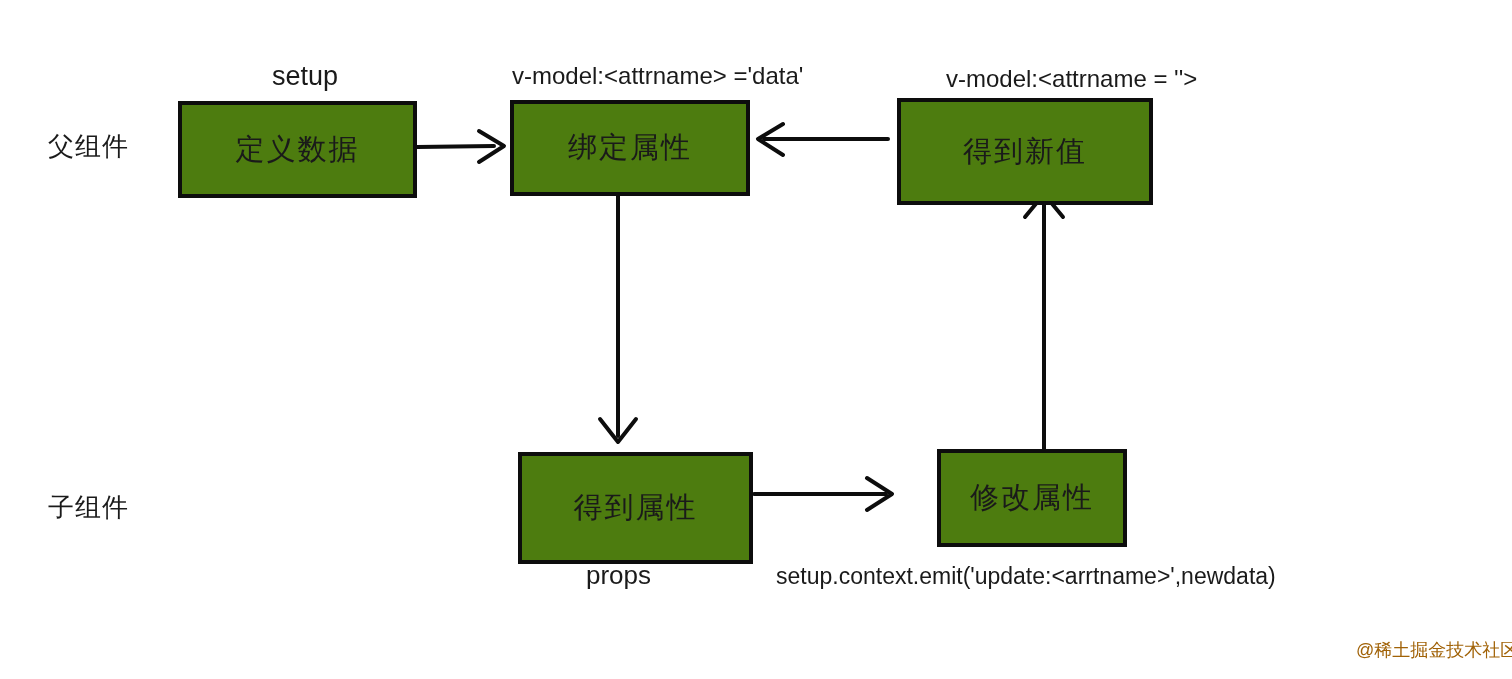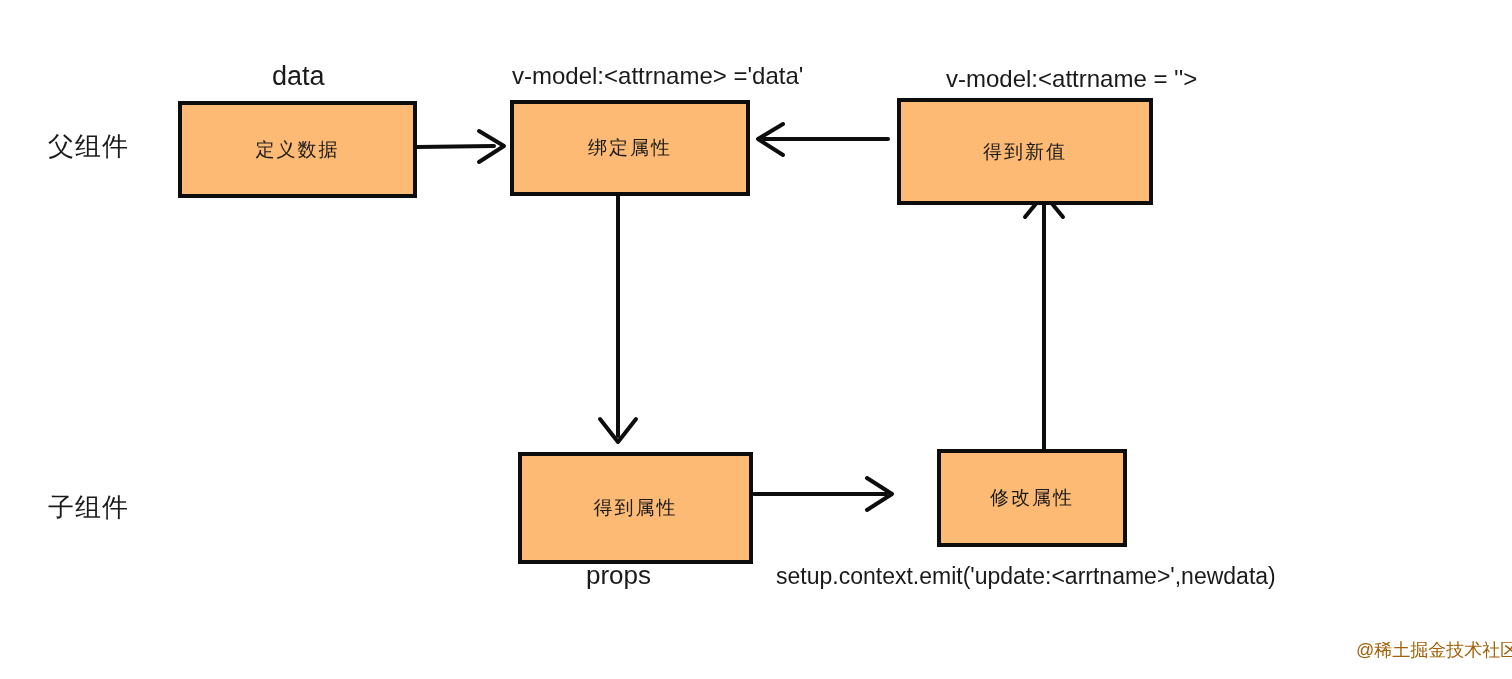--- a/index.html
+++ b/index.html
@@ -19,25 +19,25 @@
     position: absolute;
     left: 0;
     top: 0;
     width: 1512px;
     height: 679px;
   }
   .box {
     position: absolute;
     box-sizing: border-box;
     border: 4px solid #0d0d0d;
-    background: #fdba74;
+    background: #4d7c0f;
     display: flex;
     align-items: center;
     justify-content: center;
-    font-size: 19px;
+    font-size: 29px;
     color: #1a1a1a;
     letter-spacing: 2px;
   }
   .lbl {
     position: absolute;
     color: #1a1a1a;
     white-space: nowrap;
     line-height: 1.2;
   }
   .row-label { font-size: 26px; letter-spacing: 1px; }
@@ -108,21 +108,21 @@
   <div class="box box-get-new-value">
     <span>得到新值</span>
   </div>
   <div class="box box-get-attr">
     <span>得到属性</span>
   </div>
   <div class="box box-modify-attr">
     <span>修改属性</span>
   </div>
 
-  <div class="lbl ann-data">data</div>
+  <div class="lbl ann-data">setup</div>
   <div class="lbl ann-vmodel-bind">v-model:&lt;attrname&gt; ='data'</div>
   <div class="lbl ann-vmodel-new">v-model:&lt;attrname = ''&gt;</div>
   <div class="lbl ann-props">props</div>
   <div class="lbl ann-emit">setup.context.emit('update:&lt;arrtname&gt;',newdata)</div>
 
   <div class="watermark">@稀土掘金技术社区</div>
 
 </div>
 
 </body></html>

